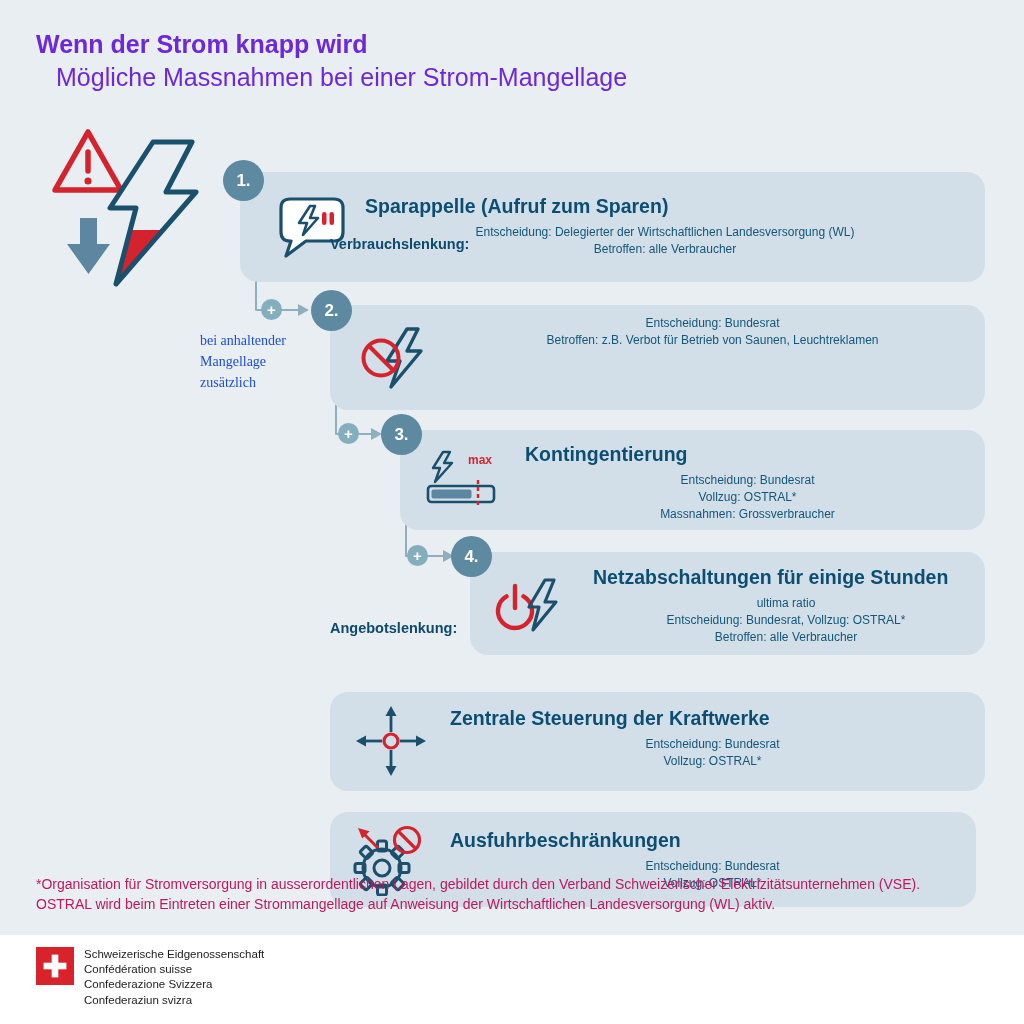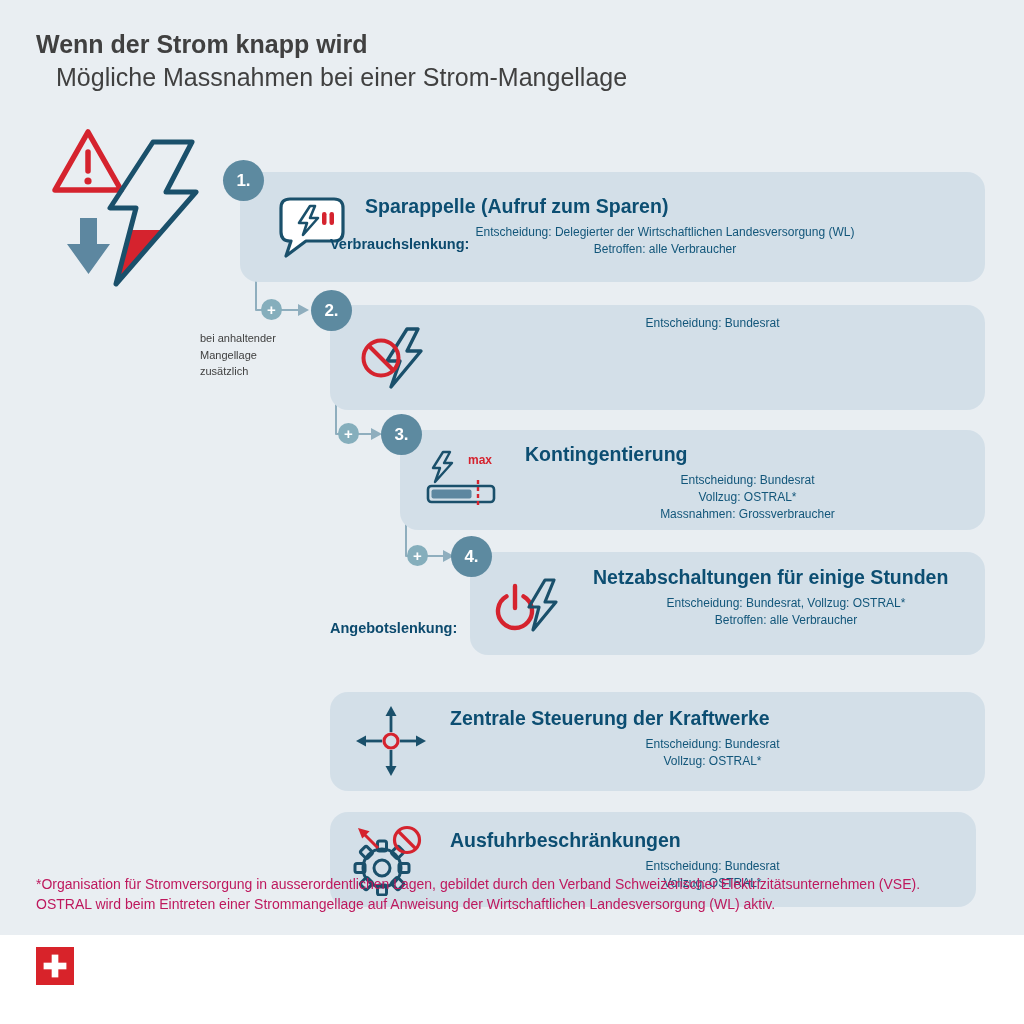--- a/index.html
+++ b/index.html
@@ -1,34 +1,34 @@
 <!DOCTYPE html>
 <html lang="de"><head>
 <meta charset="utf-8">
 <style>
   * { box-sizing: border-box; margin: 0; padding: 0; }
   body { margin: 0; font-family: "Liberation Sans", sans-serif; }
   .page { position: relative; width: 1024px; height: 1024px; background: #e9eef2; overflow: hidden; }
   .abs { position: absolute; }
-  .titleblock { position: absolute; left: 36px; top: 28px; color: #404040; }
+  .titleblock { position: absolute; left: 36px; top: 28px; color: #6d28d9; }
   .titleblock h1 { font-size: 25px; font-weight: bold; line-height: 1.3; }
   .titleblock h2 { font-size: 25px; font-weight: normal; line-height: 1.3; margin-left: 20px; }
   .card { position: absolute; background: #d3dfe8; border-radius: 18px; margin-top: 47px; }
   .card-icon { position: absolute; }
   .card-text { position: absolute; color: #12567a; }
   .card-text h3 { font-size: 19.5px; color: #0c4e72; line-height: 1.25; margin-bottom: 6px; white-space: pre-line; }
   .nowrap { white-space: nowrap !important; }
   .line { font-size: 12px; line-height: 1.4; text-align: center; }
   .numcircle { position: absolute; width: 41px; height: 41px; border-radius: 50%; background: #5d8aa0;
                color: #fff; font-weight: bold; font-size: 17px; display: flex; align-items: center; justify-content: center; }
   .plus { position: absolute; width: 21px; height: 21px; border-radius: 50%; background: #85aebc;
           color: #fff; font-weight: bold; font-size: 15px; line-height: 21px; text-align: center; }
   .seclabel { position: absolute; font-weight: bold; font-size: 14.5px; color: #0c4a6e; }
-  .sidenote { position: absolute; left: 200px; top: 330px; font-size: 11px; line-height: 1.5;
-              color: #404040; white-space: pre-line; }
+  .sidenote { position: absolute; left: 200px; top: 330px; font-size: 14px; line-height: 1.5;
+              color: #1d4ed8; white-space: pre-line; font-family: Liberation Serif, serif; }
   .footnote { position: absolute; left: 36px; top: 874px; width: 952px; font-size: 14px; line-height: 1.45;
               color: #be185d; white-space: pre-line; }
   .footer { position: absolute; left: 0; top: 935px; width: 1024px; height: 89px; background: #ffffff; }
   .flag { position: absolute; left: 36px; top: 12px; }
   .flines { position: absolute; left: 84px; top: 12px; }
   .flines div { font-size: 11.5px; line-height: 1.32; color: #1c1c1c; }
 </style>
 </head>
 <body>
 
@@ -82,20 +82,21 @@
   <div class="seclabel" style="left:330px;top:236px">Verbrauchslenkung:</div>
 
   <section class="card" style="left:330px;top:258px;width:655px;height:105px">
     <svg class="card-icon" style="left:28px;top:18px" width="72" height="72" viewBox="0 0 72 72">
       <path d="M49 6 L29 38 H42 L33 64 L63 28 H49 L60 6 Z" fill="none" stroke="#1a506b" stroke-width="3.4" stroke-linejoin="round"></path>
       <circle cx="23" cy="35" r="17.5" fill="none" stroke="#d5232e" stroke-width="4"></circle>
       <line x1="11" y1="23" x2="35" y2="47" stroke="#d5232e" stroke-width="4"></line>
     </svg>
     <div class="card-text" style="left:120px;top:10px;width:525px">
       <div class="line">Entscheidung: Bundesrat</div>
+      <div class="line">Betroffen: z.B. Verbot für Betrieb von Saunen, Leuchtreklamen</div>
     </div>
   </section>
 
   <section class="card" style="left:400px;top:383px;width:585px;height:100px">
     <svg class="card-icon" style="left:26px;top:20px" width="84" height="62" viewBox="0 0 84 62">
       <path d="M17 2 L7 18 H14 L9 32 L26 13 H18 L24 2 Z" fill="none" stroke="#1a506b" stroke-width="2.4" stroke-linejoin="round"></path>
       <text x="42" y="14" fill="#d5232e" font-size="12" font-weight="bold" font-family="Liberation Sans, sans-serif">max</text>
       <rect x="2" y="36" width="66" height="16" rx="3.5" fill="none" stroke="#1a506b" stroke-width="2.6"></rect>
       <rect x="5.5" y="39.5" width="40" height="9" rx="2" fill="#5d87a0"></rect>
       <line x1="52" y1="30" x2="52" y2="58" stroke="#d5232e" stroke-width="2.4" stroke-dasharray="4 3"></line>
@@ -109,20 +110,21 @@
   </section>
 
   <section class="card" style="left:470px;top:505px;width:515px;height:103px">
     <svg class="card-icon" style="left:22px;top:20px" width="72" height="66" viewBox="0 0 72 66">
       <path d="M14.5 24.3 A17 17 0 1 0 31.5 24.3" fill="none" stroke="#d5232e" stroke-width="4.4" stroke-linecap="round"></path>
       <line x1="23" y1="14" x2="23" y2="36" stroke="#d5232e" stroke-width="4.4" stroke-linecap="round"></line>
       <path d="M53 8 L37 35 H47 L41 58 L64 30 H53 L62 8 Z" fill="none" stroke="#1a506b" stroke-width="3.2" stroke-linejoin="round"></path>
     </svg>
     <div class="card-text" style="left:123px;top:13px;width:386px">
       <h3 class="nowrap">Netzabschaltungen für einige Stunden</h3>
+      <div class="line">ultima ratio</div>
       <div class="line">Entscheidung: Bundesrat, Vollzug: OSTRAL*</div>
       <div class="line">Betroffen: alle Verbraucher</div>
     </div>
   </section>
 
   <div class="sidenote">bei anhaltender
 Mangellage
 zusätzlich</div>
 
   <div class="seclabel" style="left:330px;top:620px">Angebotslenkung:</div>
@@ -189,15 +191,21 @@
 
   <div class="footnote">*Organisation für Stromversorgung in ausserordentlichen Lagen, gebildet durch den Verband Schweizerischer Elektrizitätsunternehmen (VSE).
 OSTRAL wird beim Eintreten einer Strommangellage auf Anweisung der Wirtschaftlichen Landesversorgung (WL) aktiv.</div>
 
   <div class="footer">
     <svg class="flag" width="38" height="38" viewBox="0 0 40 40">
       <rect x="0" y="0" width="40" height="40" fill="#d8232a"></rect>
       <rect x="16.5" y="8" width="7" height="24" fill="#ffffff"></rect>
       <rect x="8" y="16.5" width="24" height="7" fill="#ffffff"></rect>
     </svg>
+    <div class="flines">
+      <div>Schweizerische Eidgenossenschaft</div>
+      <div>Confédération suisse</div>
+      <div>Confederazione Svizzera</div>
+      <div>Confederaziun svizra</div>
+    </div>
   </div>
 
 </div>
 
 </body></html>

